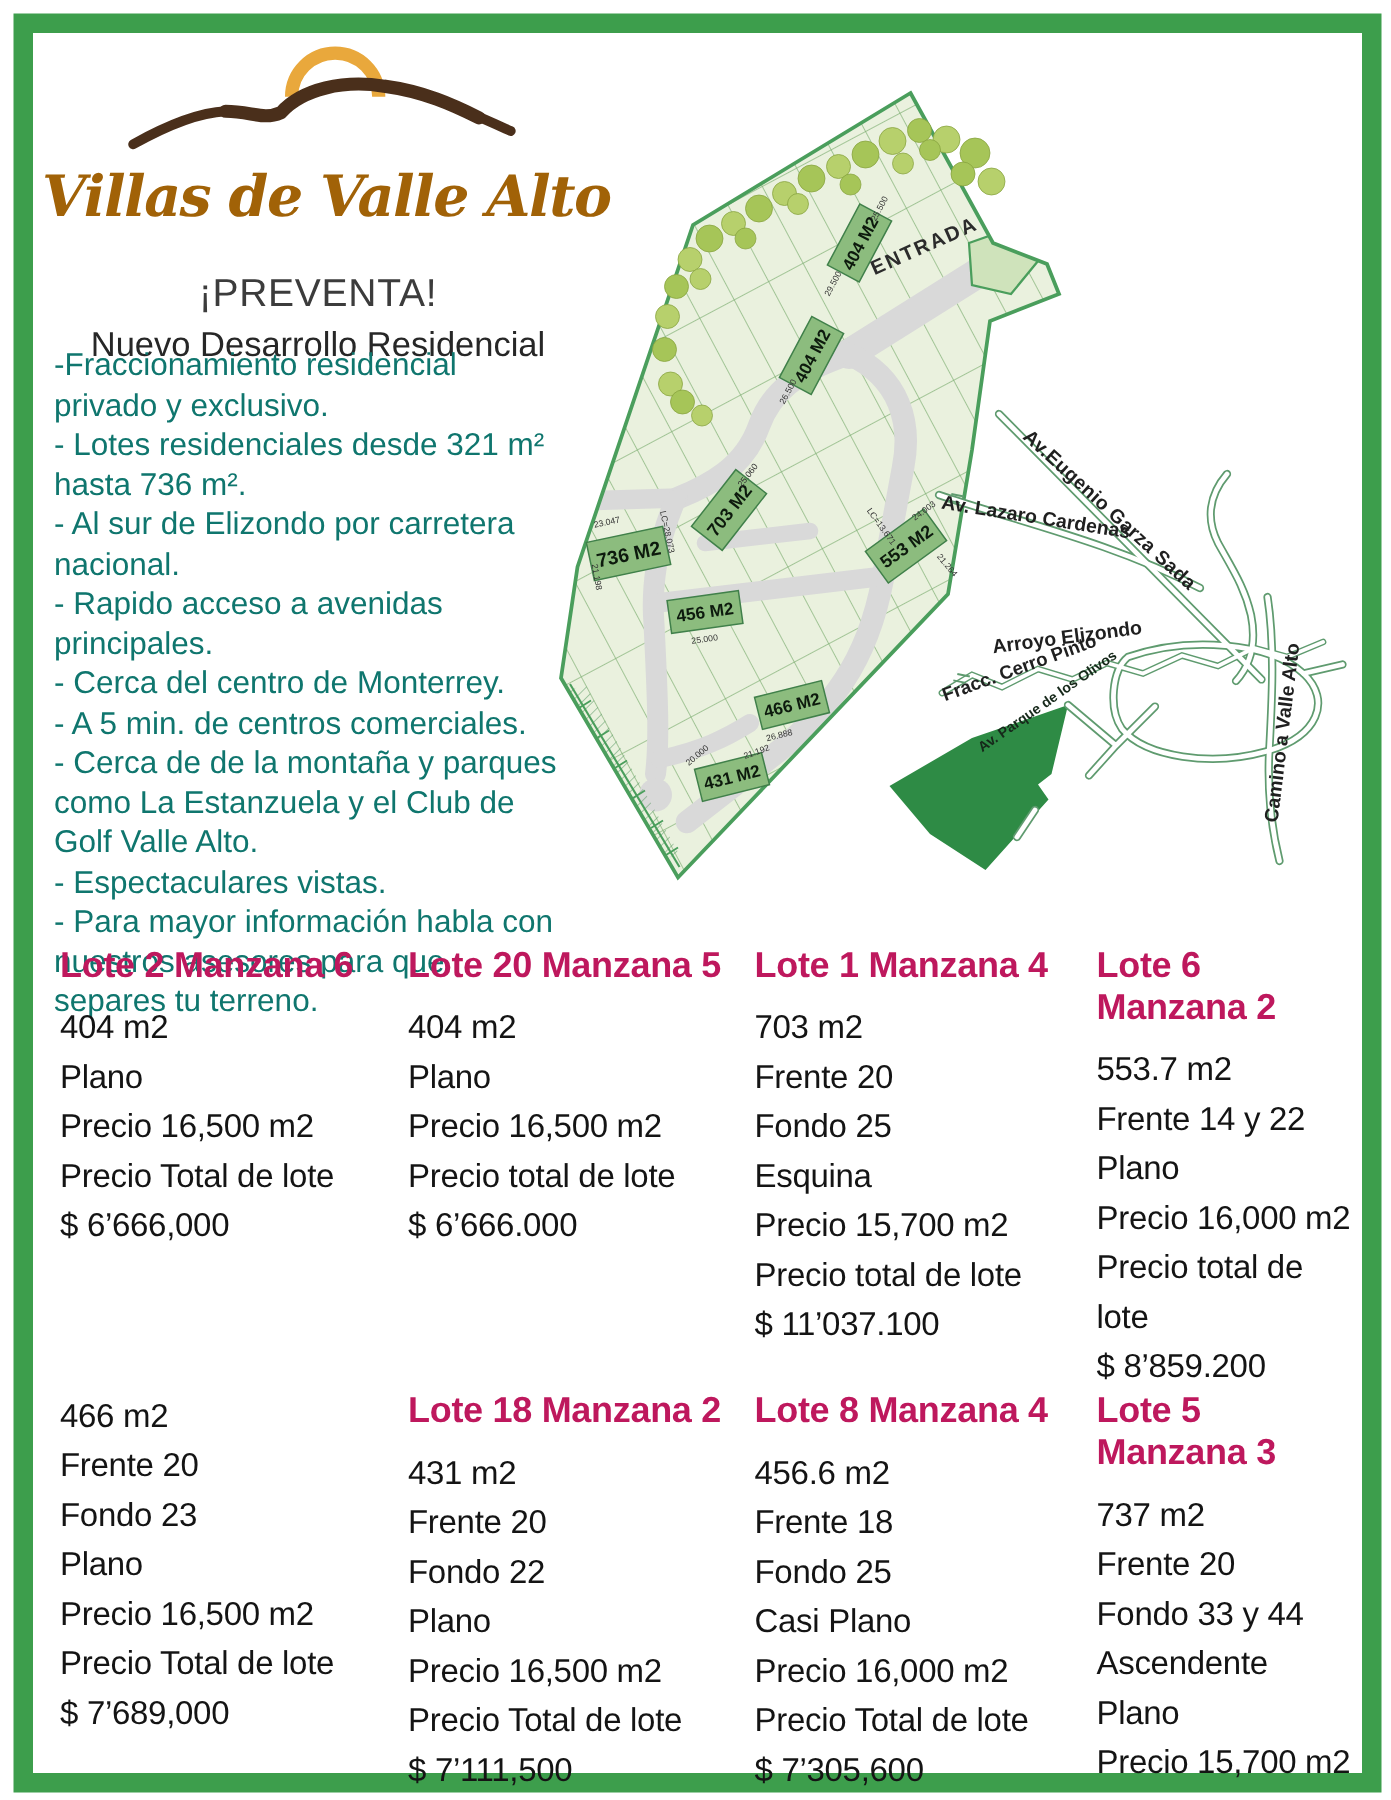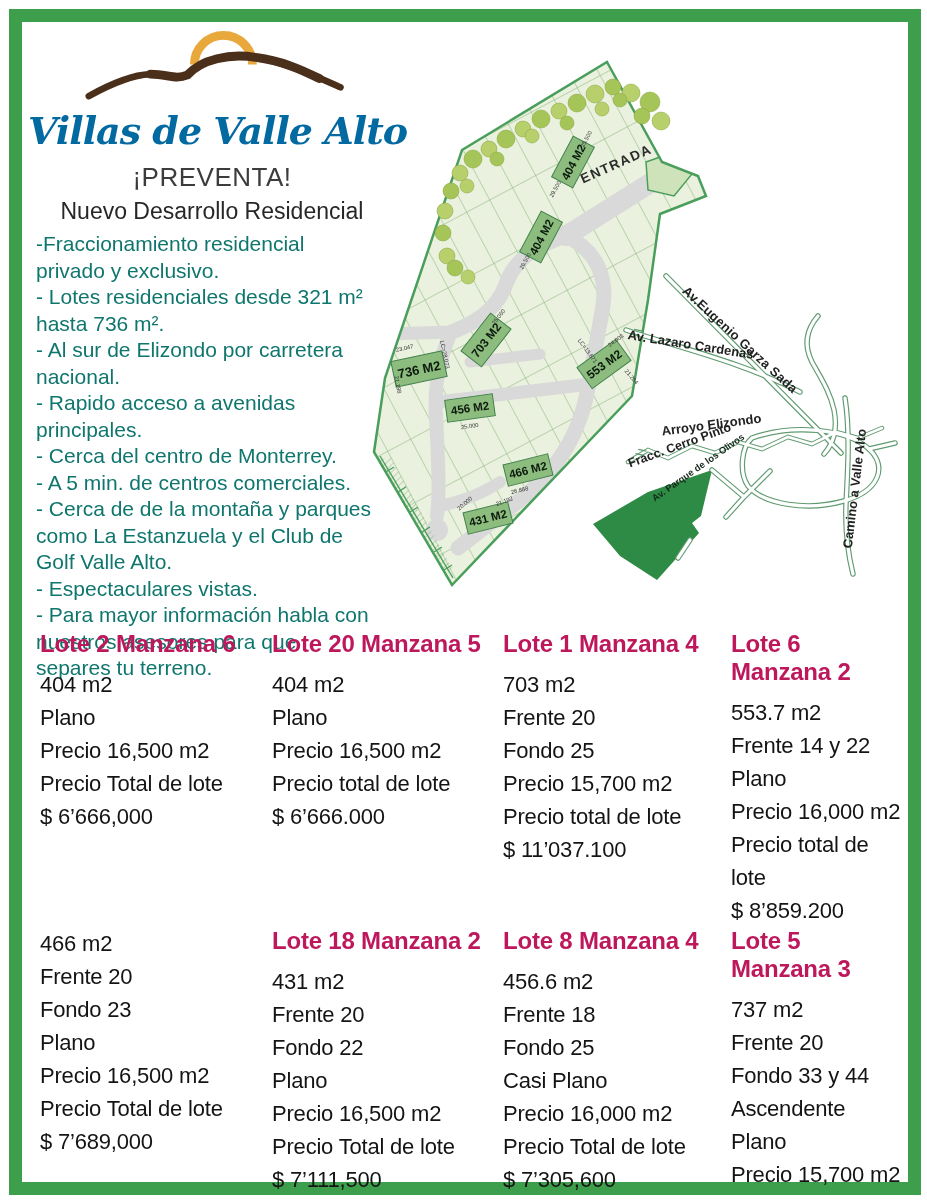--- a/index.html
+++ b/index.html
@@ -9,23 +9,23 @@
     font-family:"Liberation Sans",sans-serif;overflow:hidden;color:#1c1c1c;
   }
   .frame{
     position:absolute;left:9px;top:9px;width:912px;height:1186px;
     border:13px solid #3d9e4c;box-sizing:border-box;pointer-events:none;
   }
   .header{position:absolute;left:28px;top:24px;width:368px;text-align:center}
   .logo{display:block;margin:0 auto}
   .title{
     font-family:"DejaVu Serif",serif;font-style:italic;font-weight:bold;
-    font-size:38px;color:#0369a1;letter-spacing:-1px;white-space:nowrap;margin-top:-4px;
+    font-size:38px;color:#a16207;letter-spacing:-1px;white-space:nowrap;margin-top:-4px;
   }
-  .preventa{font-size:26px;color:#3c3c3c;margin-top:9px;letter-spacing:.5px}
+  .preventa{font-size:26px;color:#3c3c3c;margin-top:27px;letter-spacing:.5px}
   .subtitle{font-size:23px;color:#272727;margin-top:5px}
   .features{position:absolute;left:36px;top:231px;width:338px;font-size:21px;
     line-height:26.5px;color:#0f766e}
   .features p{margin:0}
   .mapwrap{position:absolute;left:348px;top:44px;width:566px;height:578px}
   .listings{position:absolute;left:40px;top:630px;width:862px;display:grid;
     grid-template-columns:232px 231px 228px 1fr}
   .card h3{font-size:24px;color:#be185d;margin:0 0 10px;letter-spacing:-.2px;font-weight:bold}
   .card .ln{font-size:22px;line-height:33px;color:#141414;letter-spacing:-.2px}
   text{font-family:"Liberation Sans",sans-serif}
@@ -255,20 +255,21 @@
     <div class="ln">Plano</div>
     <div class="ln">Precio 16,500 m2</div>
     <div class="ln">Precio total de lote</div>
     <div class="ln">$ 6’666.000</div>
   </div>
   <div class="card">
     <h3>Lote 1 Manzana 4</h3>
     <div class="ln">703 m2</div>
     <div class="ln">Frente 20</div>
     <div class="ln">Fondo 25</div>
+    <div class="ln">Esquina</div>
     <div class="ln">Precio 15,700 m2</div>
     <div class="ln">Precio total de lote</div>
     <div class="ln">$ 11’037.100</div>
   </div>
   <div class="card">
     <h3>Lote 6 Manzana 2</h3>
     <div class="ln">553.7 m2</div>
     <div class="ln">Frente 14 y 22</div>
     <div class="ln">Plano</div>
     <div class="ln">Precio 16,000 m2</div>

